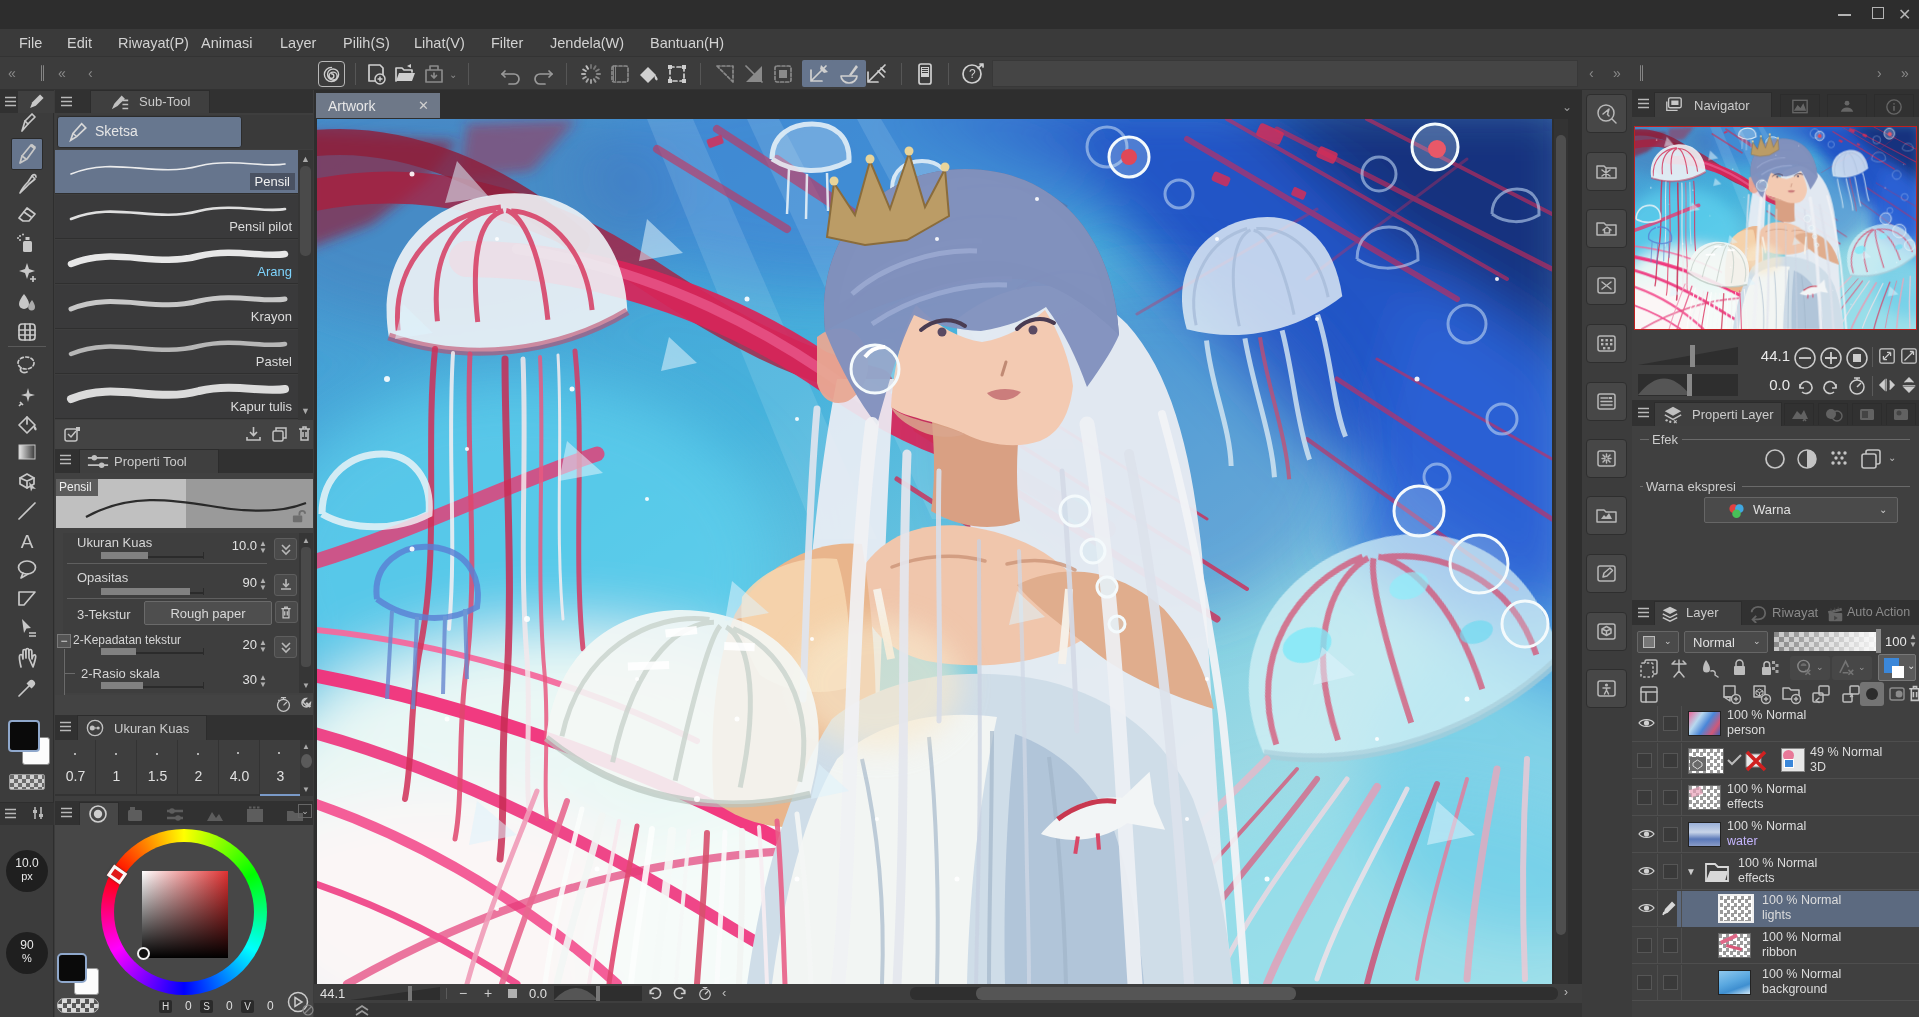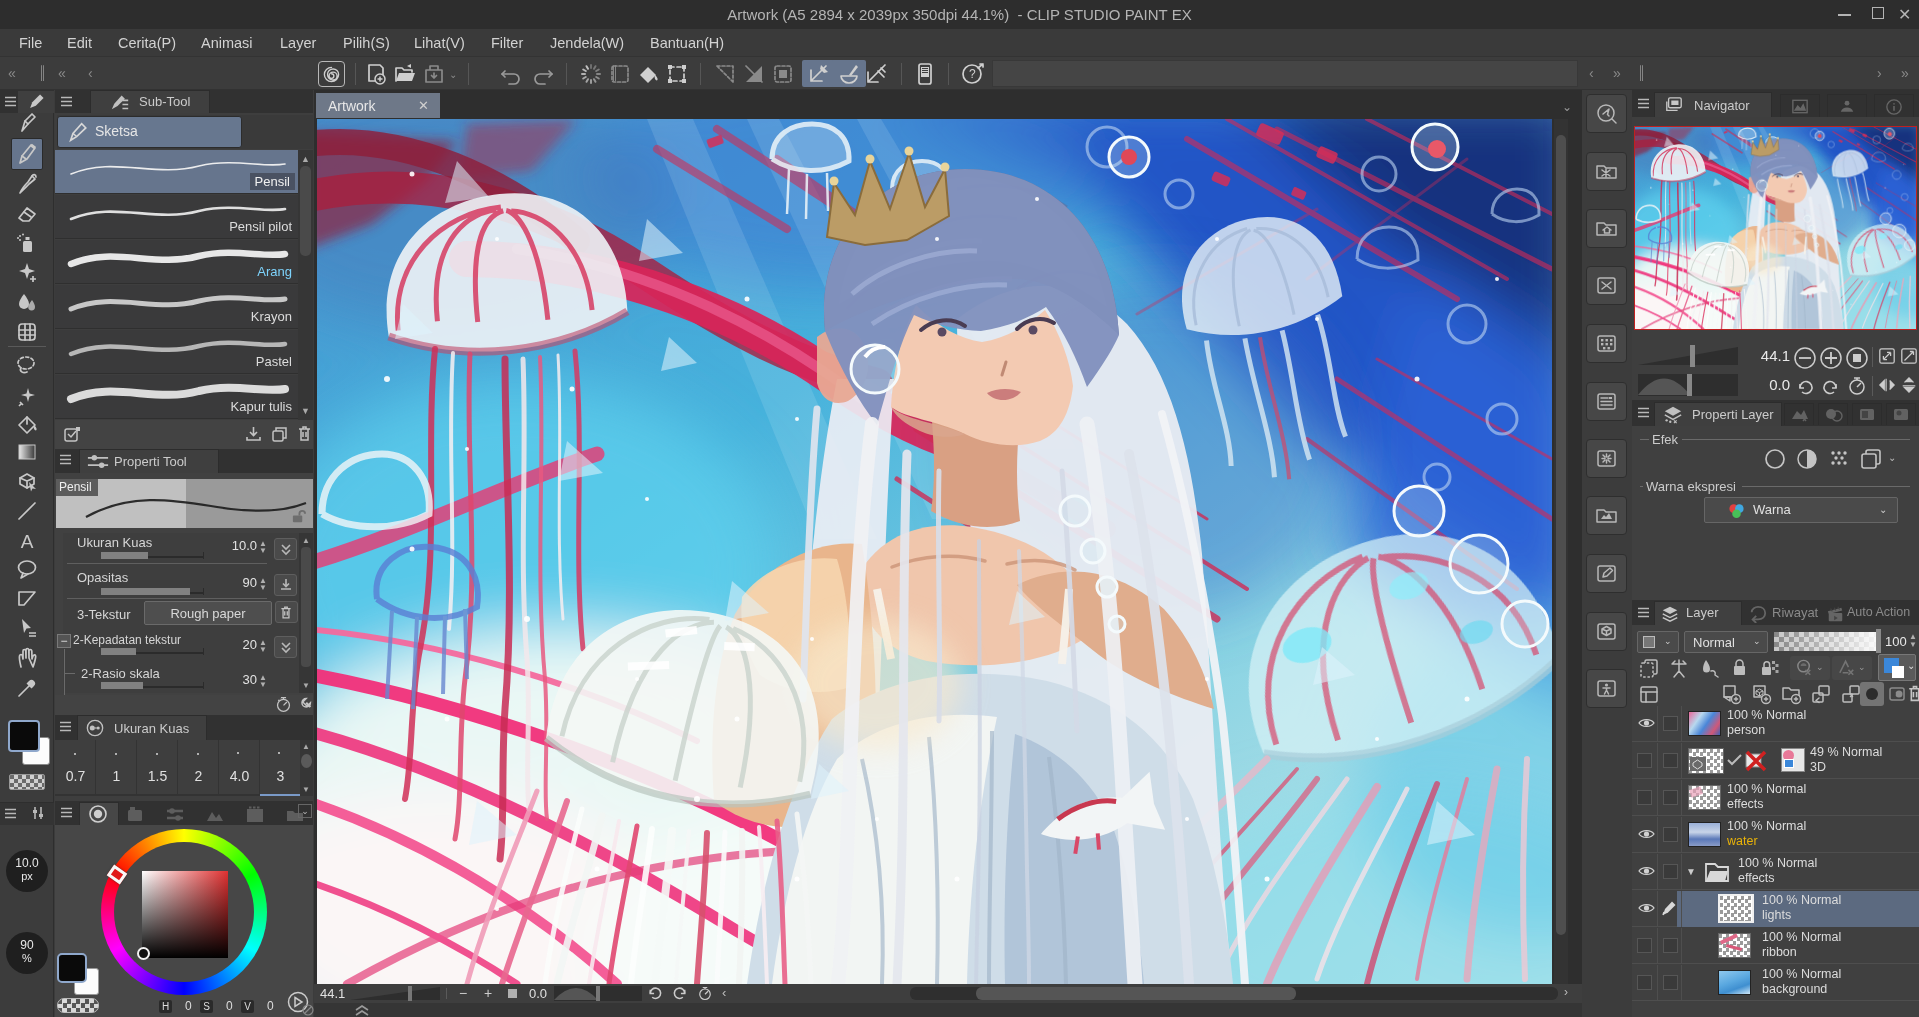--- a/index.html
+++ b/index.html
@@ -337,30 +337,29 @@
             <circle cx="1000" cy="200" r="2"></circle>
             <circle cx="1100" cy="260" r="2.5"></circle>
             <circle cx="1180" cy="160" r="2"></circle>
  </g>
 </symbol>
 
 </defs>
 </svg>
 
 <div class="ab" style="left:0;top:0;width:1919px;height:29px;background:#2d2d2d">
- <div class="ab" style="left:0;top:6px;width:1919px;text-align:center;color:#b4b4b4;font-size:15px">Artwork (A5 2894 x 2039px 350dpi 44.1%)&nbsp;&nbsp;- CLIP STUDIO PAINT EX</div>
  <div class="ab" style="left:1838px;top:14px;width:13px;height:2px;background:#b4b4b4"></div>
  <div class="ab" style="left:1872px;top:7px;width:12px;height:12px;border:1.5px solid #b4b4b4"></div>
  <div class="ab" style="left:1898px;top:5px;color:#b4b4b4;font-size:16px">✕</div>
 </div>
 
 <div class="ab" style="left:0;top:29px;width:1919px;height:28px;background:#3a3a3a;border-bottom:1px solid #333">
  <div class="ab" style="left:19px;top:6px;font-size:14.5px;color:#d2d2d2">File</div>
       <div class="ab" style="left:67px;top:6px;font-size:14.5px;color:#d2d2d2">Edit</div>
-      <div class="ab" style="left:118px;top:6px;font-size:14.5px;color:#d2d2d2">Cerita(P)</div>
+      <div class="ab" style="left:118px;top:6px;font-size:14.5px;color:#d2d2d2">Riwayat(P)</div>
       <div class="ab" style="left:201px;top:6px;font-size:14.5px;color:#d2d2d2">Animasi</div>
       <div class="ab" style="left:280px;top:6px;font-size:14.5px;color:#d2d2d2">Layer</div>
       <div class="ab" style="left:343px;top:6px;font-size:14.5px;color:#d2d2d2">Pilih(S)</div>
       <div class="ab" style="left:414px;top:6px;font-size:14.5px;color:#d2d2d2">Lihat(V)</div>
       <div class="ab" style="left:491px;top:6px;font-size:14.5px;color:#d2d2d2">Filter</div>
       <div class="ab" style="left:550px;top:6px;font-size:14.5px;color:#d2d2d2">Jendela(W)</div>
       <div class="ab" style="left:650px;top:6px;font-size:14.5px;color:#d2d2d2">Bantuan(H)</div>
 </div>
 
 <div class="ab" id="cmdbar" style="left:0;top:57px;width:1919px;height:33px;background:#3c3c3c;border-bottom:1px solid #323232">
@@ -1340,21 +1339,21 @@
 <div class="ab" style="left:0;top:111px;width:287px;height:36px;border-bottom:1px solid #4e4e4e">
 <div class="ab" style="left:0;top:0;width:26px;height:36px;border-right:1px solid #4e4e4e"></div>
           <div class="ab" style="left:26px;top:0;width:24px;height:36px;border-right:1px solid #4e4e4e"></div>
           <div class="ab" style="left:31px;top:10px;width:15px;height:15px;border:1px solid #565656;background:#3a3a3a"></div>
 <svg class="ab" style="left:6px;top:10px" width="17" height="14" viewBox="0 0 17 14">
             <path d="M1,7 C4,2.5 13,2.5 16,7 C13,11.5 4,11.5 1,7 Z" stroke="#d0d0d0" stroke-width="1.3" fill="none"></path>
             <circle cx="8.5" cy="7" r="2.6" fill="#d0d0d0"></circle>
           </svg>
 <div class="ab" style="left:56px;top:5px;width:33px;height:25px;background:linear-gradient(180deg,#9ab0d8 0%,#c8d4e8 40%,#5a78b8 70%,#8a9cc8 100%);border:1px solid #222"></div>
 <div class="ab" style="left:95px;top:2px;color:#dcdcdc;font-size:12.5px">100 % Normal</div>
-          <div class="ab" style="left:95px;top:17px;color:#eab308;font-size:12.5px">water</div>
+          <div class="ab" style="left:95px;top:17px;color:#c4b5fd;font-size:12.5px">water</div>
 </div>
 <div class="ab" style="left:0;top:148px;width:287px;height:36px;border-bottom:1px solid #4e4e4e">
 <div class="ab" style="left:0;top:0;width:26px;height:36px;border-right:1px solid #4e4e4e"></div>
           <div class="ab" style="left:26px;top:0;width:24px;height:36px;border-right:1px solid #4e4e4e"></div>
           <div class="ab" style="left:31px;top:10px;width:15px;height:15px;border:1px solid #565656;background:#3a3a3a"></div>
 <svg class="ab" style="left:6px;top:10px" width="17" height="14" viewBox="0 0 17 14">
             <path d="M1,7 C4,2.5 13,2.5 16,7 C13,11.5 4,11.5 1,7 Z" stroke="#d0d0d0" stroke-width="1.3" fill="none"></path>
             <circle cx="8.5" cy="7" r="2.6" fill="#d0d0d0"></circle>
           </svg>
 <div class="ab" style="left:54px;top:12px;color:#ccc;font-size:10px">▼</div>

